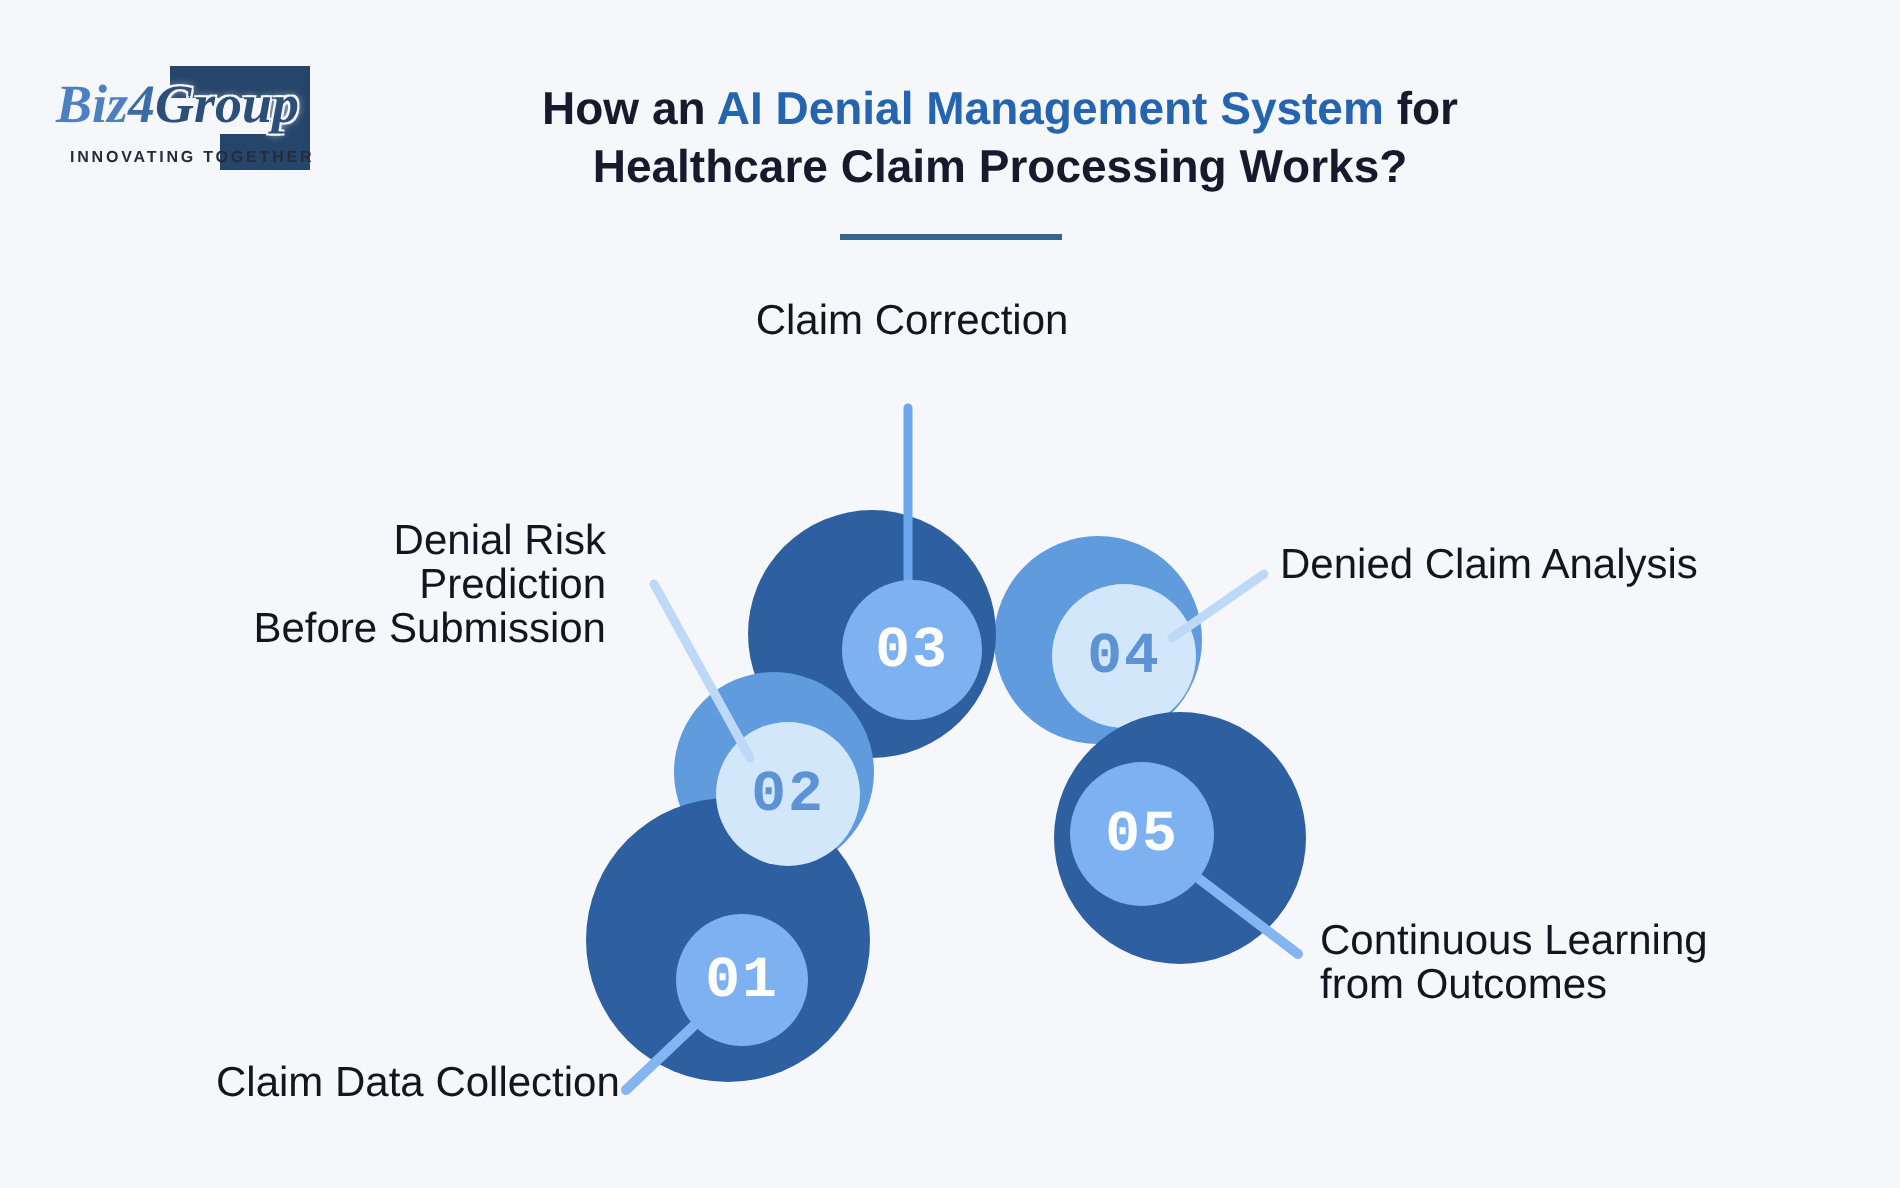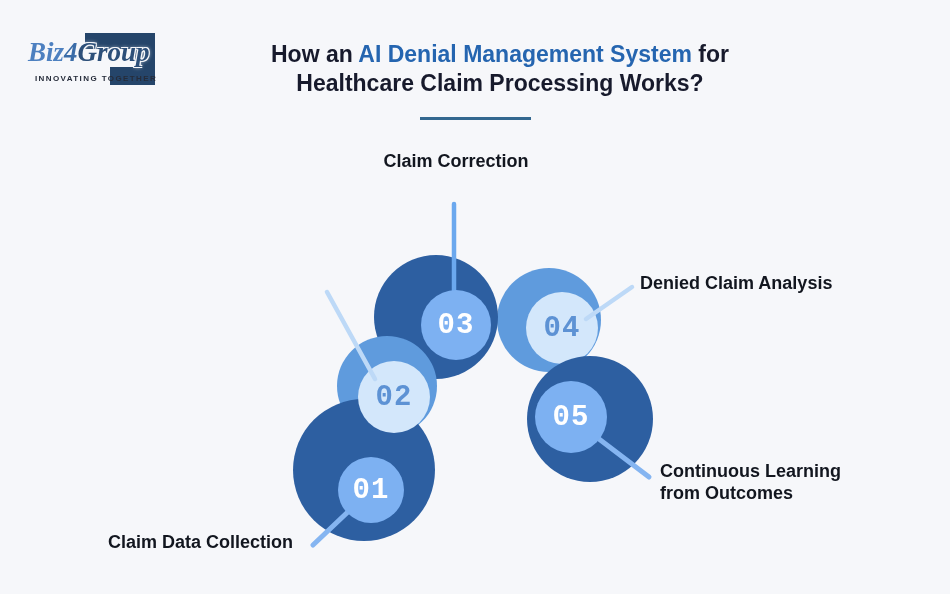--- a/index.html
+++ b/index.html
@@ -88,21 +88,21 @@
   #c05-inner{left:535px;top:381px;width:72px;height:72px;}
 
   
   .lines{position:absolute;left:0;top:0;width:950px;height:594px;pointer-events:none;}
   .ln-med{stroke:var(--connector-medium);stroke-width:5;stroke-linecap:round;}
   .ln-strong{stroke:var(--connector-strong);stroke-width:4.5;stroke-linecap:round;}
   .ln-light{stroke:var(--connector-light);stroke-width:4.5;stroke-linecap:round;}
 
   
   .step-label{
-    position:absolute;font-size:18px;line-height:22px;font-weight:700;
+    position:absolute;font-size:21px;line-height:22px;font-weight:400;
     color:var(--label-text);
   }
   #label-01{left:108px;top:531px;}
   #label-02{left:103px;top:260px;width:200px;text-align:right;}
   #label-03{left:366px;top:150px;width:180px;text-align:center;}
   #label-04{left:640px;top:272px;}
   #label-05{left:660px;top:460px;}
 </style>
 </head>
 <body>
@@ -152,20 +152,24 @@
   </div>
 
   <svg class="lines" viewBox="0 0 950 594">
     <line class="ln-light" x1="327" y1="292" x2="375" y2="379"></line>
     <line class="ln-light" x1="632" y1="287" x2="586" y2="319"></line>
   </svg>
 
   <div class="step-label" id="label-01">
     <div>Claim Data Collection</div>
   </div>
+  <div class="step-label" id="label-02">
+    <div>Denial Risk Prediction</div>
+    <div>Before Submission</div>
+  </div>
   <div class="step-label" id="label-03">
     <div>Claim Correction</div>
   </div>
   <div class="step-label" id="label-04">
     <div>Denied Claim Analysis</div>
   </div>
   <div class="step-label" id="label-05">
     <div>Continuous Learning</div>
     <div>from Outcomes</div>
   </div>

